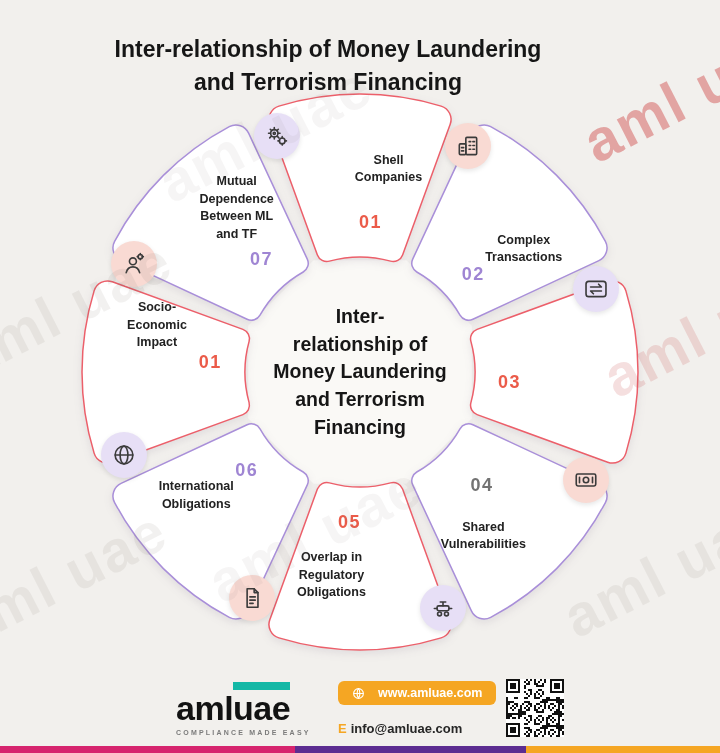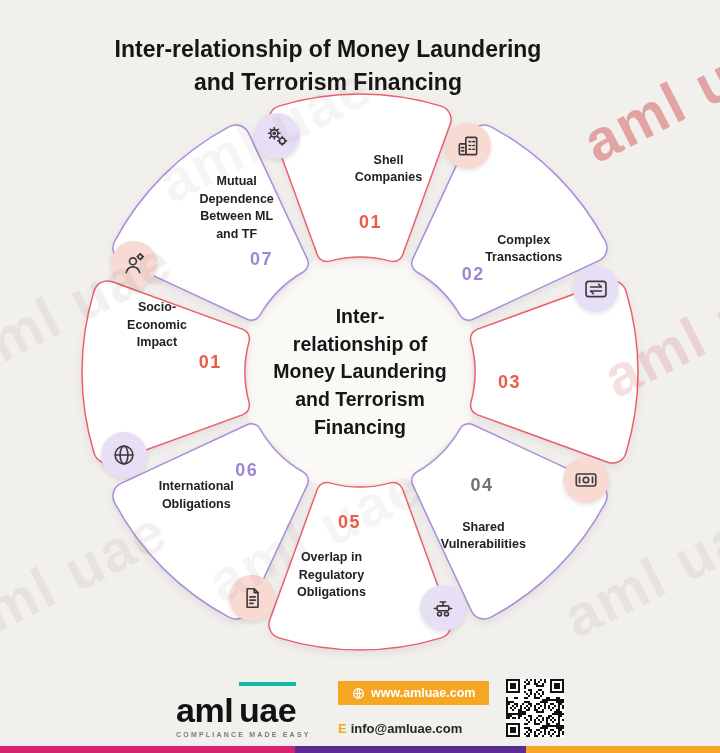--- a/index.html
+++ b/index.html
@@ -28,25 +28,25 @@
       font-size:12.5px;font-weight:700;line-height:1.4;color:#222;white-space:pre-line;}
   .icon-circle{position:absolute;transform:translate(-50%,-50%);width:46px;height:46px;
       border-radius:50%;display:flex;align-items:center;justify-content:center;
       box-shadow:0 2px 5px rgba(0,0,0,0.10);}
   .mini{width:26px;height:26px;stroke:#3b3b3b;fill:none;stroke-width:1.5;
       stroke-linecap:round;stroke-linejoin:round;}
   
   .footer{position:absolute;z-index:3;left:0;top:672px;width:720px;height:70px;}
   .logo{position:absolute;left:176px;top:10px;}
   .logo-text{font-size:34px;font-weight:800;letter-spacing:-0.5px;color:#121212;line-height:1;}
-  .logo-uae{display:inline-block;border-top:4px solid #14b8a6;padding-top:7px;margin-left:6px;}
+  .logo-uae{display:inline-block;border-top:8px solid #14b8a6;padding-top:1px;}
   .tagline{margin-top:4px;font-size:7px;letter-spacing:2.2px;color:#7b7b7b;font-weight:700;}
   .contact{position:absolute;left:338px;top:9px;}
-  .pill{display:inline-flex;align-items:center;gap:6px;background:#F5A623;color:#fff;
-      padding:5px 14px;border-radius:1px;font-size:12.5px;font-weight:700;}
+  .pill{display:inline-flex;align-items:center;gap:13px;background:#F5A623;color:#fff;
+      padding:5px 14px;border-radius:6px;font-size:12.5px;font-weight:700;}
   .pill svg{width:13px;height:13px;stroke:#fff;fill:none;stroke-width:1.4;}
   .email{margin-top:16px;font-size:13px;color:#262626;font-weight:600;}
   .email b{color:#F5A623;font-weight:800;margin-right:4px;}
   .qr{position:absolute;left:506px;top:7px;width:58px;height:58px;}
   .stripe{position:absolute;z-index:4;left:0;bottom:0;width:720px;height:7px;}
 </style>
 </head>
 <body>
 
 <div class="canvas">

